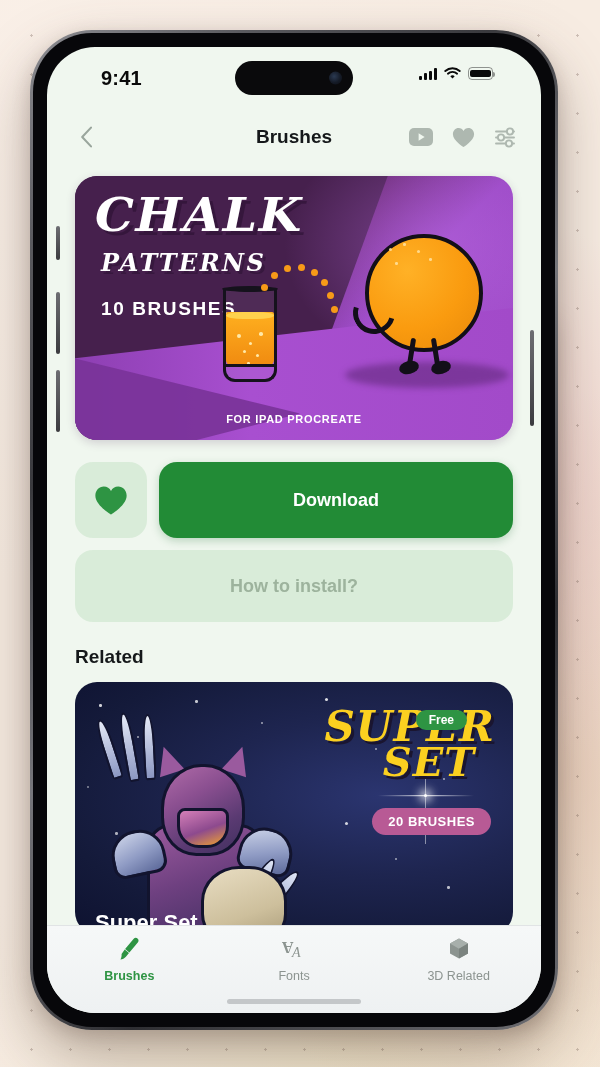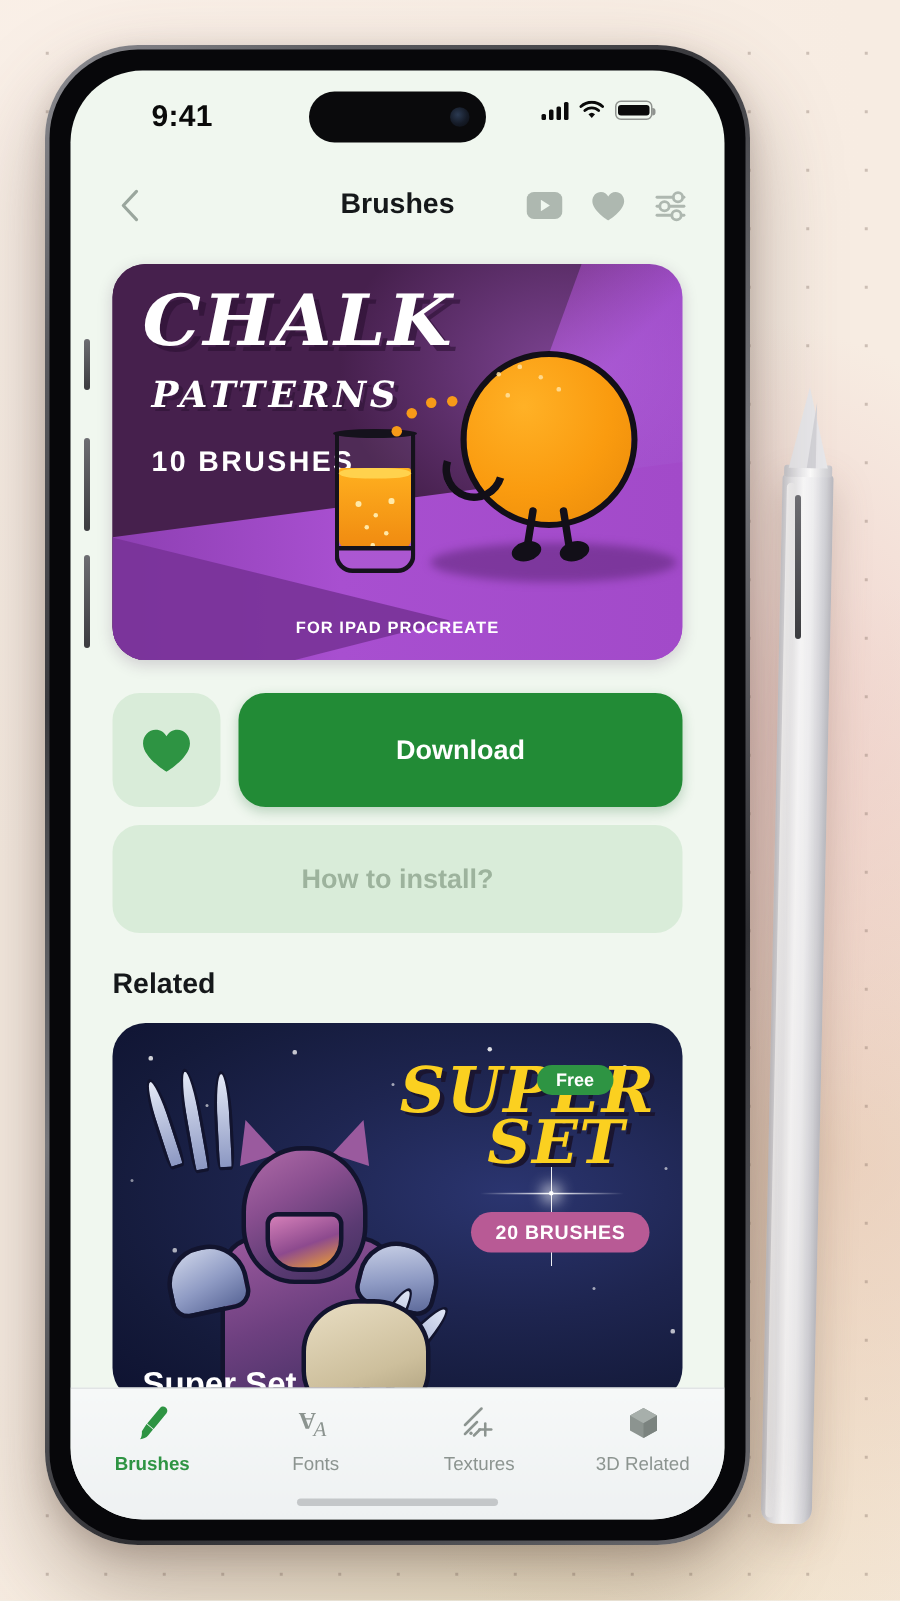--- a/index.html
+++ b/index.html
@@ -60,21 +60,21 @@
   }
   #pencil .flat {
     position:absolute; top:64px; left:4px; width:6px; height:690px;
     background:linear-gradient(90deg,rgba(255,255,255,.85),rgba(255,255,255,0));
     border-radius:3px;
   }
 
   
   #phone {
     position:absolute; left:30px; top:30px;
-    width:470px; height:1000px;
+    width:528px; height:1000px;
     border-radius:62px;
     background:linear-gradient(135deg,#8e8e93 0%,#5a5a5f 14%,#3a3a3e 30%,#77777c 50%,#2e2e32 72%,#6e6e73 100%);
     padding:3px;
     box-shadow:0 26px 60px rgba(90,70,60,.40), 0 6px 18px rgba(90,70,60,.22);
     z-index:5;
   }
   #bezel {
     position:absolute; inset:3px;
     border-radius:59px;
     background:#07070a;
@@ -571,33 +571,20 @@
       </div>
       <div class="tab">
         <svg width="26" height="26" viewBox="0 0 26 26">
           <text x="1" y="17" font-family="Liberation Serif, serif" font-size="16" font-weight="700" fill="#8c9490" transform="rotate(180 6.8 11.5)">A</text>
           <text x="11" y="21" font-family="Liberation Serif, serif" font-size="14" font-style="italic" fill="#8c9490">A</text>
         </svg>
         <span class="lbl">Fonts</span>
       </div>
       <div class="tab">
         <svg width="26" height="26" viewBox="0 0 26 26">
-          <g stroke="#8c9490" stroke-width="1.7" stroke-linecap="round">
-            <line x1="3" y1="14" x2="14" y2="3"></line>
-            <line x1="3" y1="20" x2="11" y2="12"></line>
-            <line x1="9" y1="21" x2="13" y2="17"></line>
-            <line x1="16.5" y1="13" x2="16.5" y2="21"></line>
-            <line x1="12.5" y1="17" x2="20.5" y2="17"></line>
-          </g>
-          <circle cx="7" cy="19.5" r="1.1" fill="#8c9490"></circle>
-        </svg>
-        <span class="lbl">Textures</span>
-      </div>
-      <div class="tab">
-        <svg width="26" height="26" viewBox="0 0 26 26">
           <path d="M13 2.6 22 7.6v10L13 22.6 4 17.6v-10z" fill="#8c9490"></path>
           <path d="M13 2.6 22 7.6 13 12.8 4 7.6z" fill="#a7afab"></path>
           <path d="M13 12.8 22 7.6v10L13 22.6z" fill="#7b837f"></path>
         </svg>
         <span class="lbl">3D Related</span>
       </div>
       <div id="homebar"></div>
     </div>
 
   </div>

